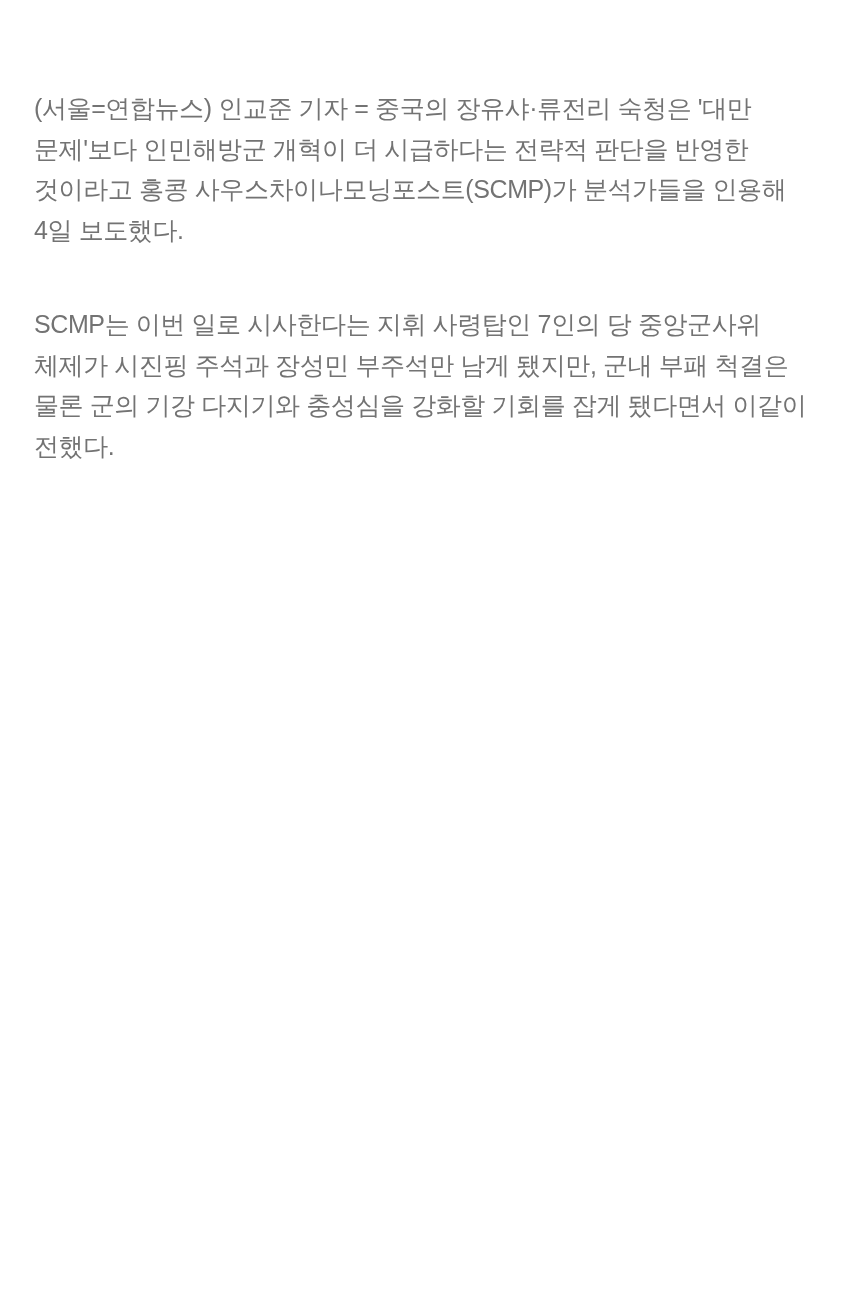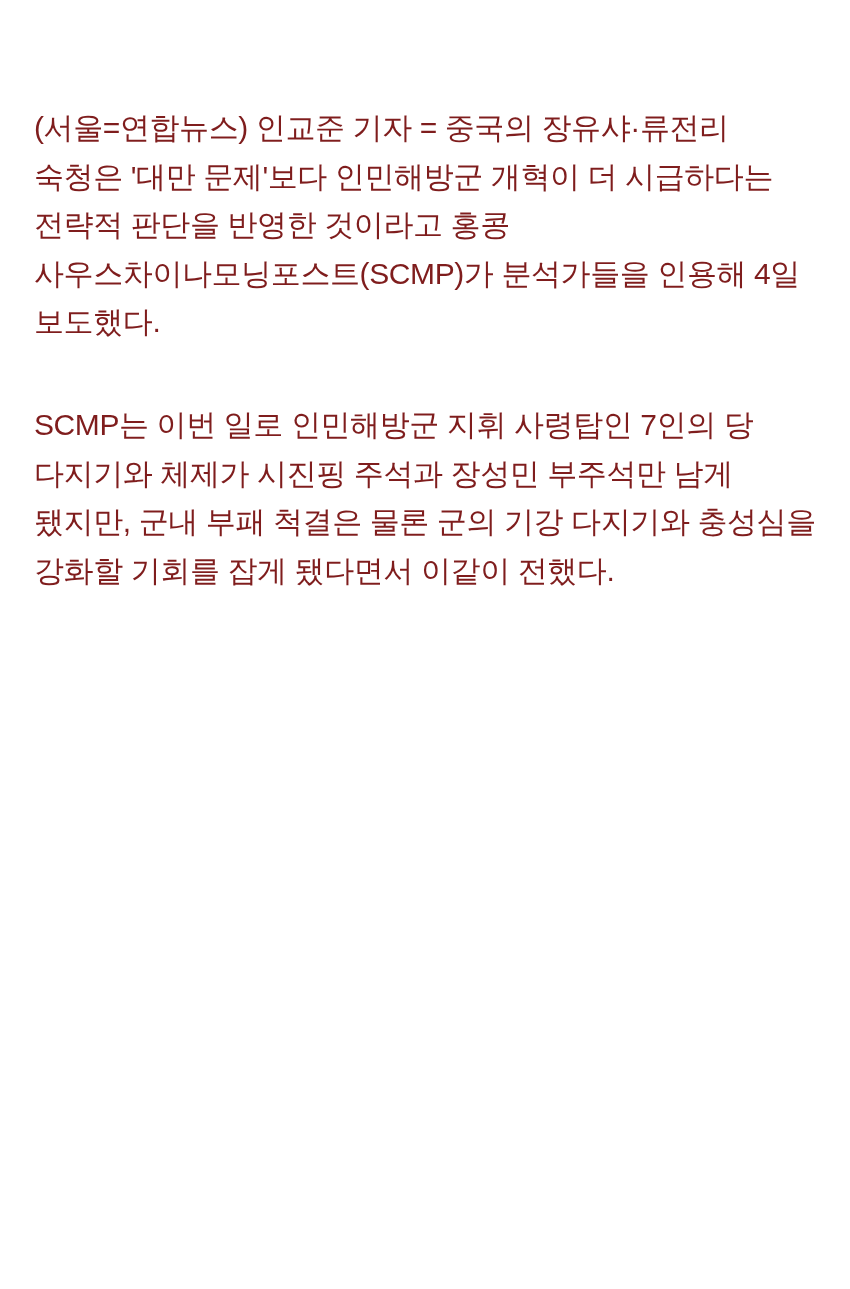--- a/index.html
+++ b/index.html
@@ -11,31 +11,31 @@
     width: 850px;
     min-height: 1289px;
     font-family: "Liberation Sans", "DejaVu Sans", sans-serif;
     color: #1a1a1a;
   }
   .article {
     padding: 88px 34px 40px 34px;
     box-sizing: border-box;
   }
   .paragraph {
-    font-size: 30px;
+    font-size: 25px;
     line-height: 1.62;
     letter-spacing: -0.4px;
-    color: #7f1d1d;
-    margin: 16px 0 54px 0;
+    color: #737373;
+    margin: 0 0 54px 0;
     word-break: keep-all;
     text-align: left;
   }
   .paragraph:last-child {
     margin-bottom: 0;
   }
 </style>
 </head>
 <body>
 
 <div class="article">
   <p class="paragraph">(서울=연합뉴스) 인교준 기자 = 중국의 장유샤·류전리 숙청은 '대만 문제'보다 인민해방군 개혁이 더 시급하다는 전략적 판단을 반영한 것이라고 홍콩 사우스차이나모닝포스트(SCMP)가 분석가들을 인용해 4일 보도했다.</p>
-  <p class="paragraph">SCMP는 이번 일로 인민해방군 지휘 사령탑인 7인의 당 다지기와 체제가 시진핑 주석과 장성민 부주석만 남게 됐지만, 군내 부패 척결은 물론 군의 기강 다지기와 충성심을 강화할 기회를 잡게 됐다면서 이같이 전했다.</p>
+  <p class="paragraph">SCMP는 이번 일로 시사한다는 지휘 사령탑인 7인의 당 중앙군사위 체제가 시진핑 주석과 장성민 부주석만 남게 됐지만, 군내 부패 척결은 물론 군의 기강 다지기와 충성심을 강화할 기회를 잡게 됐다면서 이같이 전했다.</p>
 </div>
 
 </body></html>

